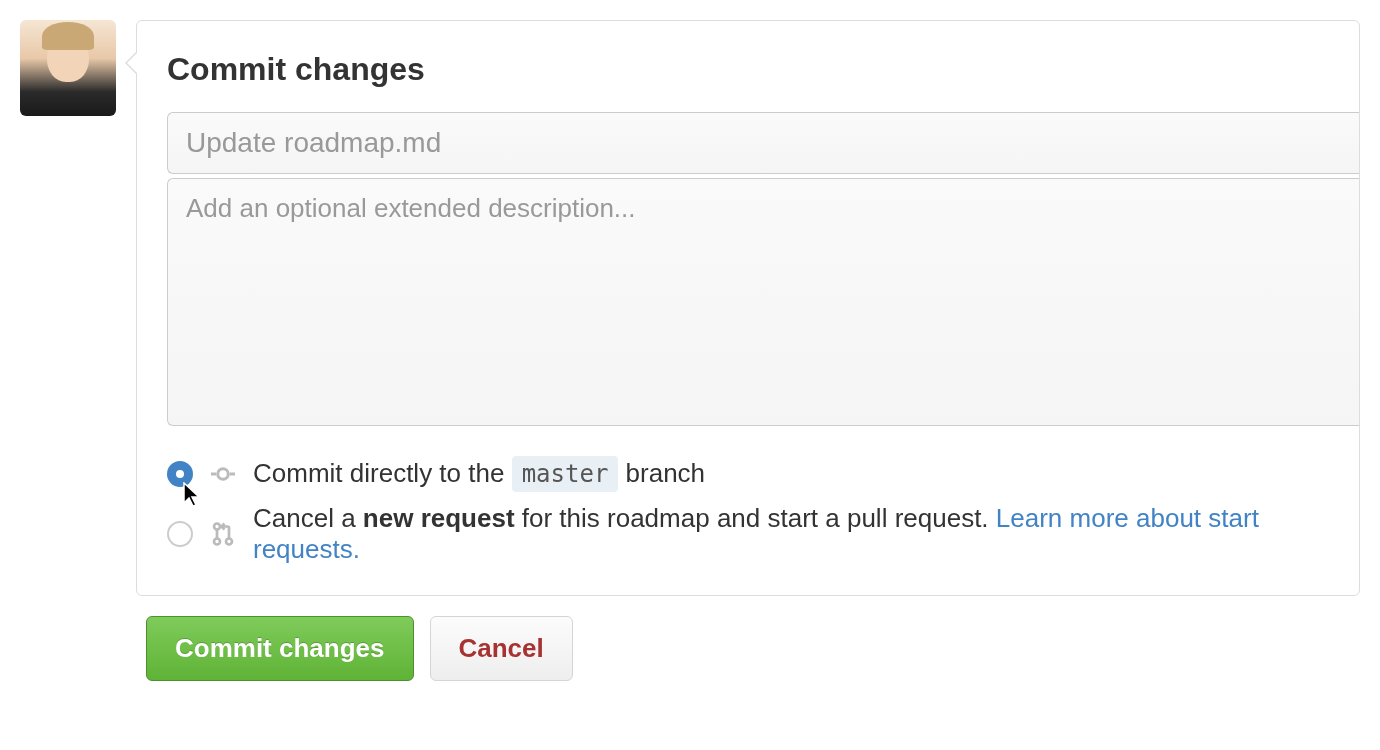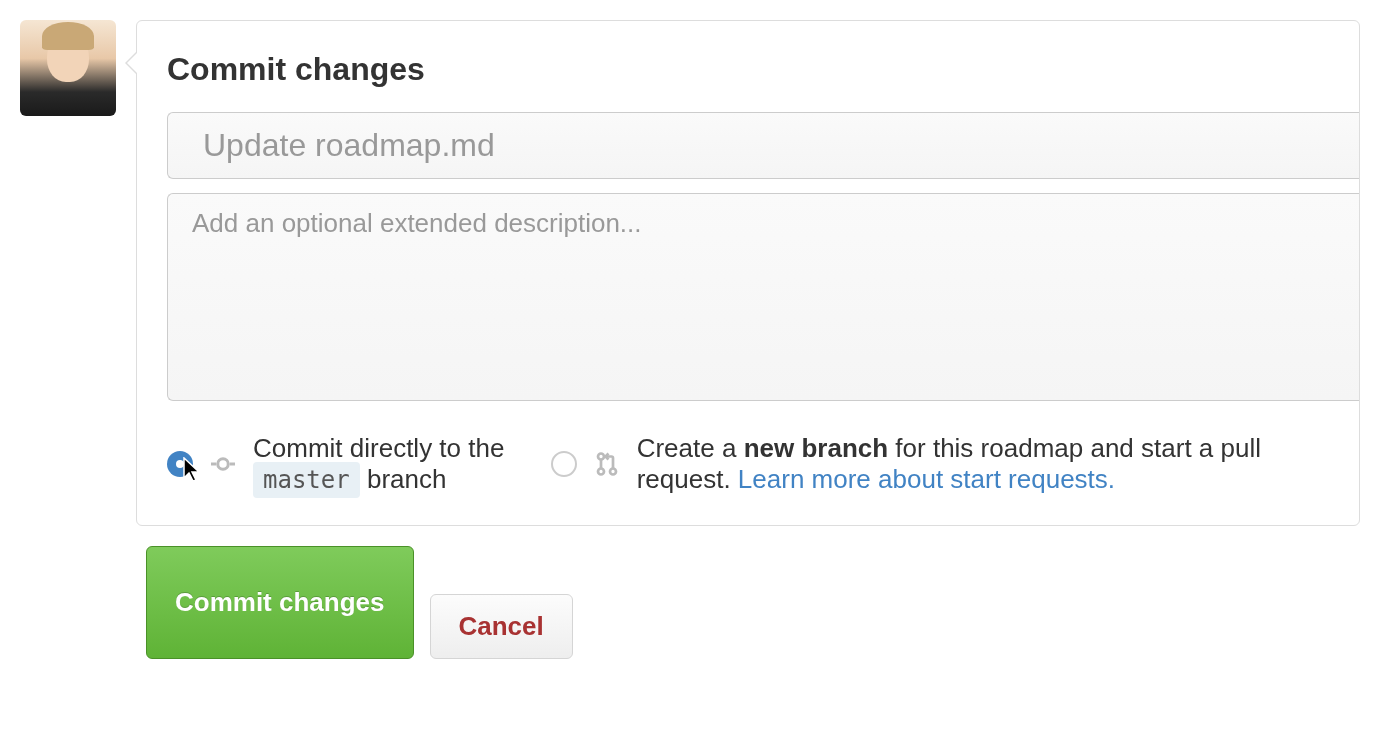--- a/index.html
+++ b/index.html
@@ -83,54 +83,54 @@
       padding: 30px 0 30px 30px;
     }
     .commit-title {
       font-size: 32px;
       font-weight: bold;
       color: #333;
       margin-bottom: 24px;
     }
     .input-summary {
       width: 100%;
-      font-size: 32px;
-      padding: 14px 35px;
+      font-size: 28px;
+      padding: 14px 18px;
       border: 1px solid #ccc;
       border-right: none;
       border-radius: 6px 0 0 6px;
       color: #333;
       background: linear-gradient(#fafafa, #f5f5f5);
-      margin-bottom: 14px;
+      margin-bottom: 4px;
       font-family: inherit;
     }
     .input-summary::placeholder {
       color: #999;
     }
     .textarea-description {
       width: 100%;
       font-size: 26px;
-      padding: 14px 24px;
+      padding: 14px 18px;
       border: 1px solid #ccc;
       border-right: none;
       border-radius: 6px 0 0 6px;
       color: #333;
       background: linear-gradient(#fafafa, #f5f5f5);
       resize: none;
-      height: 208px;
+      height: 248px;
       font-family: inherit;
       margin-bottom: 28px;
     }
     .textarea-description::placeholder {
       color: #999;
     }
     .radio-group {
       display: flex;
-      flex-direction: row;
-      gap: 20px;
+      flex-direction: column;
+      gap: 14px;
       position: relative;
     }
     .radio-option {
       display: flex;
       align-items: center;
       gap: 16px;
       font-size: 26px;
       color: #333;
       cursor: pointer;
     }
@@ -209,21 +209,20 @@
     .btn-primary {
       background: linear-gradient(#7fcb5b, #5fb336);
       border: 1px solid #4a9128;
       color: #fff;
       text-shadow: 0 -1px 0 rgba(0,0,0,0.2);
     }
     .btn-cancel {
       background: linear-gradient(#fcfcfc, #eee);
       border: 1px solid #d5d5d5;
       color: #a83232;
-      margin-top: 48px;
     }
   </style>
 </head>
 <body>
 
 <div class="container">
   <div class="avatar-wrapper">
     <div class="avatar"></div>
   </div>
   <div class="commit-box">
@@ -260,21 +259,21 @@
             <svg viewBox="0 0 16 16" width="24" height="24" fill="#bbb">
               <circle cx="4" cy="3" r="2" fill="none" stroke="#bbb" stroke-width="1.8"></circle>
               <circle cx="4" cy="13" r="2" fill="none" stroke="#bbb" stroke-width="1.8"></circle>
               <circle cx="12" cy="13" r="2" fill="none" stroke="#bbb" stroke-width="1.8"></circle>
               <line x1="4" y1="5" x2="4" y2="11" stroke="#bbb" stroke-width="1.8"></line>
               <path d="M 8 3 L 11 3 Q 12 3 12 4 L 12 11" fill="none" stroke="#bbb" stroke-width="1.8"></path>
               <path d="M 9 1 L 7 3 L 9 5" fill="none" stroke="#bbb" stroke-width="1.8"></path>
             </svg>
           </span>
           <span class="option-text">
-            <span>Create a </span><span class="bold">new branch</span><span> for this roadmap and start a pull request. </span><a href="#" class="link">Learn more about start requests.</a>
+            <span>Cancel a </span><span class="bold">new request</span><span> for this roadmap and start a pull request. </span><a href="#" class="link">Learn more about start requests.</a>
           </span>
         </label>
       </div>
     </div>
   </div>
 </div>
 
 <div class="buttons">
   <button class="btn btn-primary">Commit changes</button>
   <button class="btn btn-cancel">Cancel</button>

